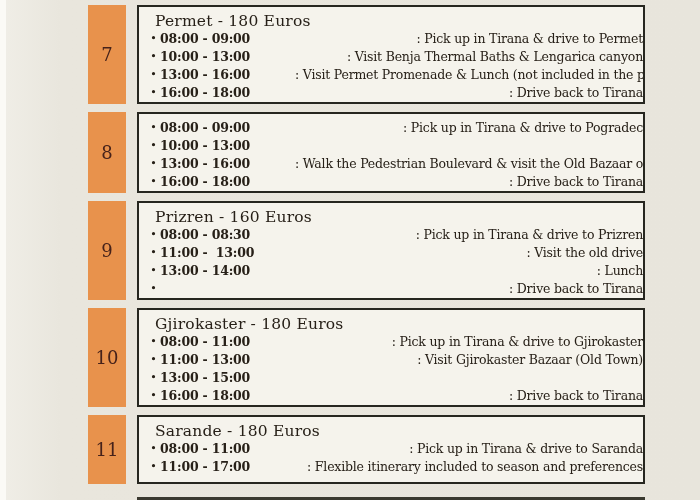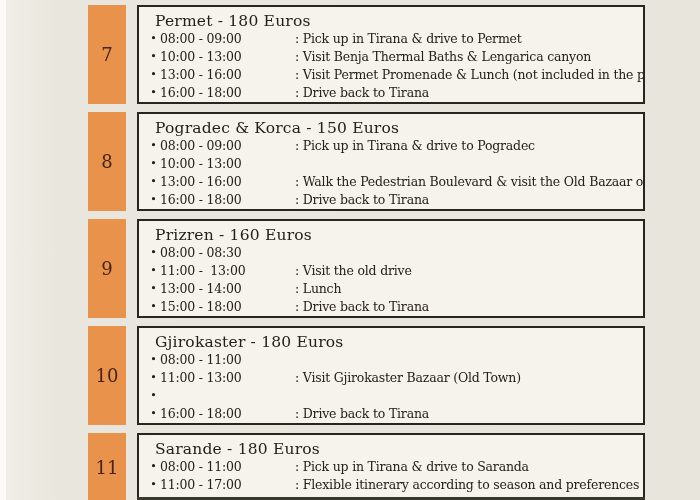--- a/index.html
+++ b/index.html
@@ -75,24 +75,26 @@
   }
   .bullet {
     width: 13px;
     text-align: center;
     font-size: 11px;
     flex: 0 0 13px;
   }
   .time {
     width: 135px;
     flex: 0 0 135px;
+    font-weight: bold;
   }
   .desc {
     flex: 1 1 auto;
     overflow: hidden;
+    text-align: right;
   }
   .next-card-stub {
     position: absolute;
     left: 137px;
     top: 497px;
     width: 508px;
     height: 3px;
     background: #3a392f;
   }
 </style>
@@ -135,21 +137,20 @@
   </li>
 </ul>
     </div>
   </div>
 
   <div class="item-row">
     <div class="num-box">
       <span>8</span>
     </div>
     <div class="detail-box">
-      <div class="card-title">Pogradec &amp; Korca - 150 Euros</div>
       <ul class="schedule">
   <li class="schedule-row">
     <span class="bullet">•</span>
     <span class="time">08:00 - 09:00</span>
     <span class="desc">: Pick up in Tirana &amp; drive to Pogradec</span>
   </li>
 
   <li class="schedule-row">
     <span class="bullet">•</span>
     <span class="time">10:00 - 13:00</span>
@@ -173,63 +174,65 @@
   <div class="item-row">
     <div class="num-box">
       <span>9</span>
     </div>
     <div class="detail-box">
       <div class="card-title">Prizren - 160 Euros</div>
       <ul class="schedule">
   <li class="schedule-row">
     <span class="bullet">•</span>
     <span class="time">08:00 - 08:30</span>
+    <span class="desc">: Pick up in Tirana &amp; drive to Prizren</span>
   </li>
 
   <li class="schedule-row">
     <span class="bullet">•</span>
     <span class="time">11:00 -  13:00</span>
     <span class="desc">: Visit the old drive</span>
   </li>
 
   <li class="schedule-row">
     <span class="bullet">•</span>
     <span class="time">13:00 - 14:00</span>
     <span class="desc">: Lunch</span>
   </li>
 
   <li class="schedule-row">
     <span class="bullet">•</span>
-    <span class="time">15:00 - 18:00</span>
     <span class="desc">: Drive back to Tirana</span>
   </li>
 </ul>
     </div>
   </div>
 
   <div class="item-row">
     <div class="num-box">
       <span>10</span>
     </div>
     <div class="detail-box">
       <div class="card-title">Gjirokaster - 180 Euros</div>
       <ul class="schedule">
   <li class="schedule-row">
     <span class="bullet">•</span>
     <span class="time">08:00 - 11:00</span>
+    <span class="desc">: Pick up in Tirana &amp; drive to Gjirokaster</span>
   </li>
 
   <li class="schedule-row">
     <span class="bullet">•</span>
     <span class="time">11:00 - 13:00</span>
     <span class="desc">: Visit Gjirokaster Bazaar (Old Town)</span>
   </li>
 
   <li class="schedule-row">
     <span class="bullet">•</span>
+    <span class="time">13:00 - 15:00</span>
   </li>
 
   <li class="schedule-row">
     <span class="bullet">•</span>
     <span class="time">16:00 - 18:00</span>
     <span class="desc">: Drive back to Tirana</span>
   </li>
 </ul>
     </div>
   </div>
@@ -243,21 +246,21 @@
       <ul class="schedule">
   <li class="schedule-row">
     <span class="bullet">•</span>
     <span class="time">08:00 - 11:00</span>
     <span class="desc">: Pick up in Tirana &amp; drive to Saranda</span>
   </li>
 
   <li class="schedule-row">
     <span class="bullet">•</span>
     <span class="time">11:00 - 17:00</span>
-    <span class="desc">: Flexible itinerary according to season and preferences</span>
+    <span class="desc">: Flexible itinerary included to season and preferences</span>
   </li>
 </ul>
     </div>
   </div>
 </div>
 
   <div class="next-card-stub"></div>
 </div>
 
 </body></html>

